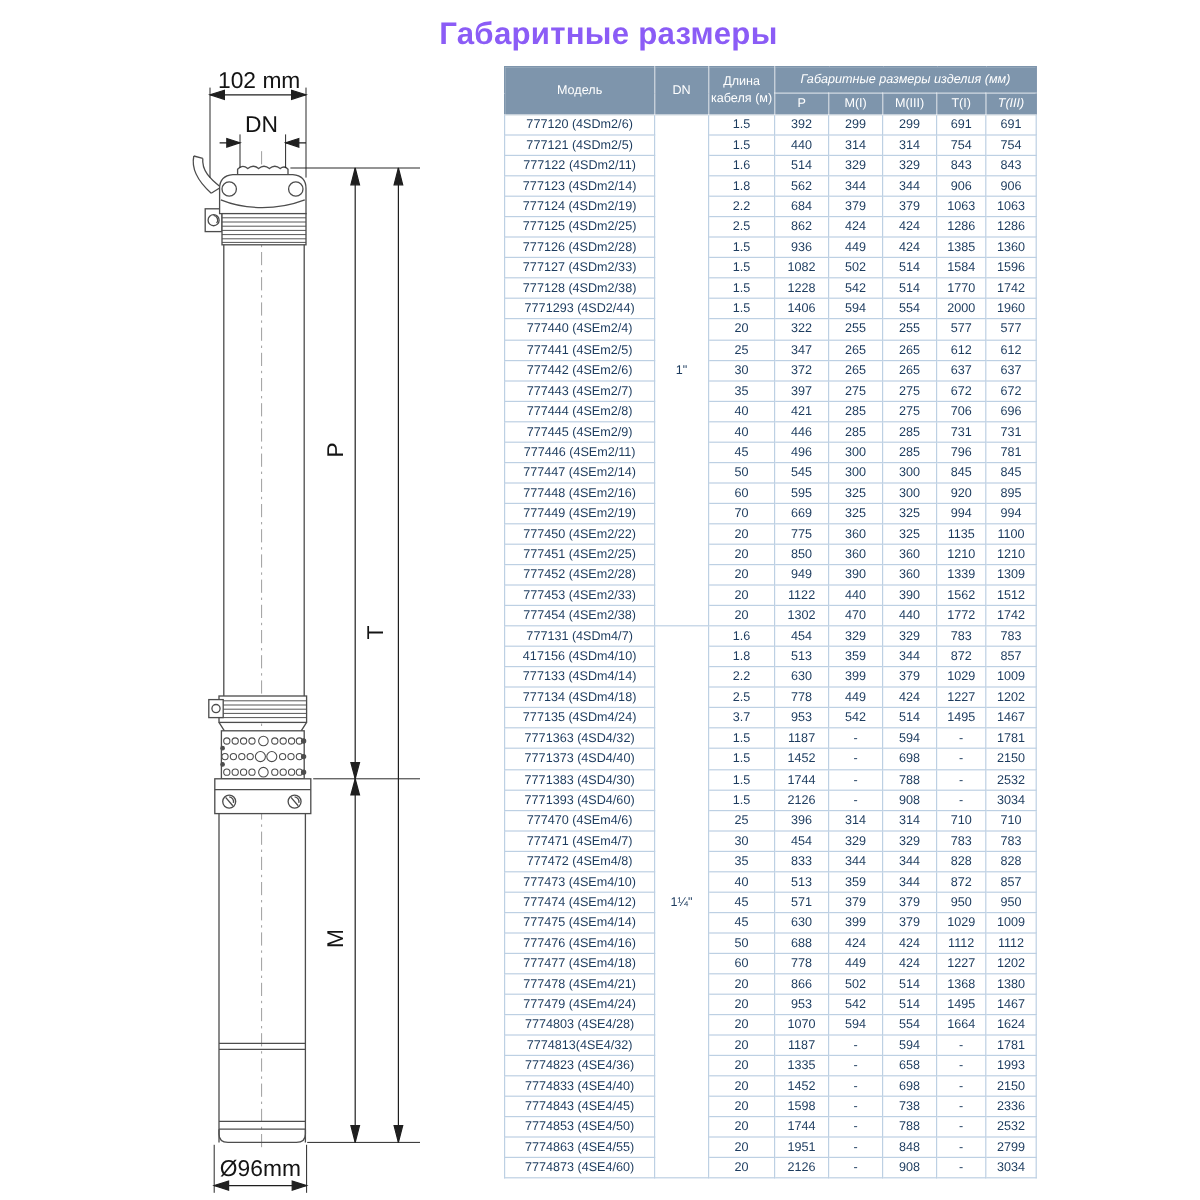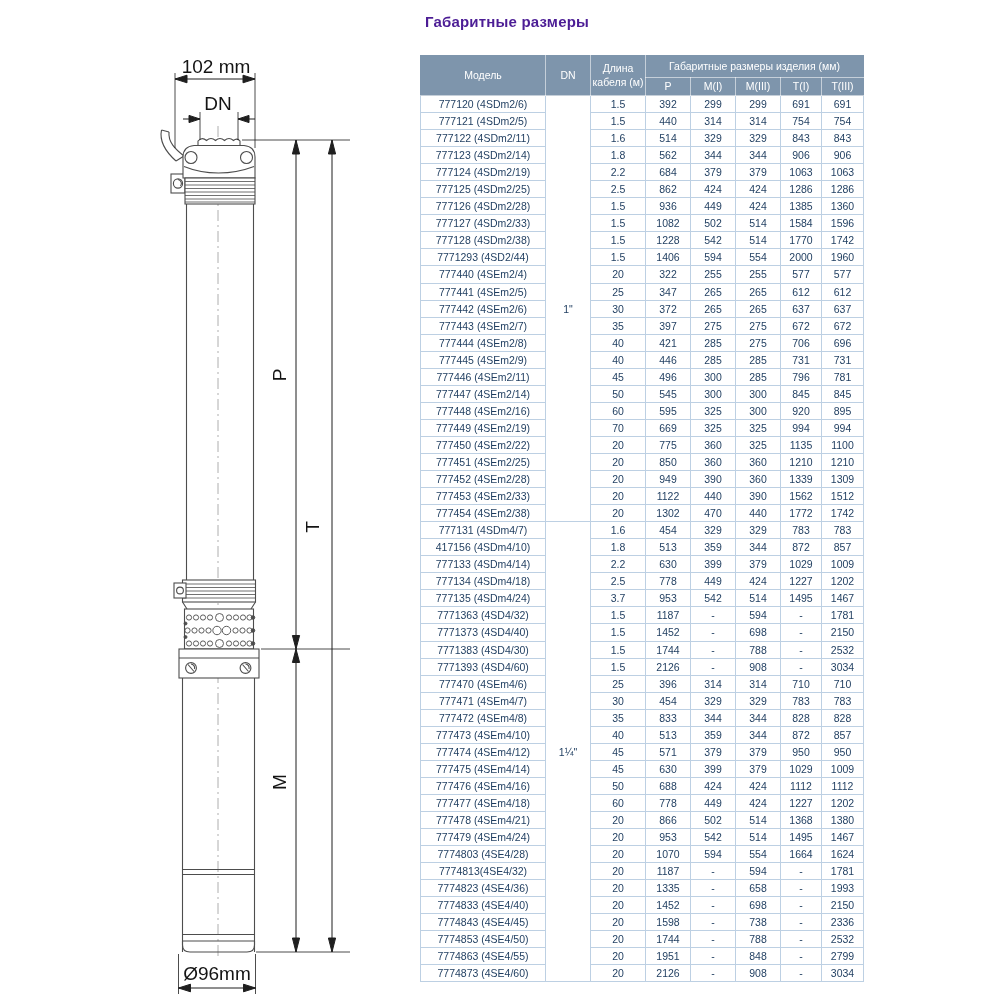--- a/index.html
+++ b/index.html
@@ -2,21 +2,21 @@
 <html><head>
 <meta charset="utf-8">
 <style>
   html,body{margin:0;padding:0;}
   body{
     width:1000px;height:1000px;background:#ffffff;position:relative;
     font-family:"Liberation Sans",sans-serif;overflow:hidden;
   }
   .page-title{
     position:absolute;left:507px;top:13px;transform:translateX(-50%);
-    font-size:15px;font-weight:600;color:#4c1d95;white-space:nowrap;letter-spacing:.2px;
+    font-size:26px;font-weight:600;color:#8b5cf6;white-space:nowrap;letter-spacing:.2px;
   }
   .diagram{position:absolute;left:138px;top:46px;}
   .dim-text{font-size:19px;fill:#141414;font-family:"Liberation Sans",sans-serif;}
   .spec-table-wrap{position:absolute;left:420px;top:55px;width:443px;}
   table.spec{
     border-collapse:collapse;table-layout:fixed;width:443px;
     font-size:10.5px;color:#1c3b5e;
   }
   table.spec col.c-model{width:125px;}
   table.spec col.c-dn{width:45px;}
@@ -27,21 +27,21 @@
   table.spec col.c-ti{width:41px;}
   table.spec col.c-tiii{width:42px;}
   table.spec thead th{
     background:#7e95ac;color:#ffffff;font-weight:400;font-size:10.5px;
     border:1px solid rgba(255,255,255,0.55);outline:0;
     padding:0;line-height:1.25;vertical-align:middle;text-align:center;
   }
   table.spec thead tr.h1 th{height:21px;}
   table.spec thead tr.h2 th{height:17px;}
   table.spec thead th.edge-l{border-left-color:#7e95ac;}
-  table.spec thead th.edge-r{border-right-color:#7e95ac;}
+  table.spec thead th.edge-r{border-right-color:#7e95ac;font-style:italic;}
   table.spec thead th.edge-t{border-top-color:#7e95ac;}
   table.spec tbody td{
     border:1px solid #bdd0e3;text-align:center;vertical-align:middle;
     height:16.05px;padding:0;white-space:nowrap;overflow:hidden;
   }
   table.spec tbody td.dn{font-size:10.5px;}
 </style>
 </head>
 <body>
 

